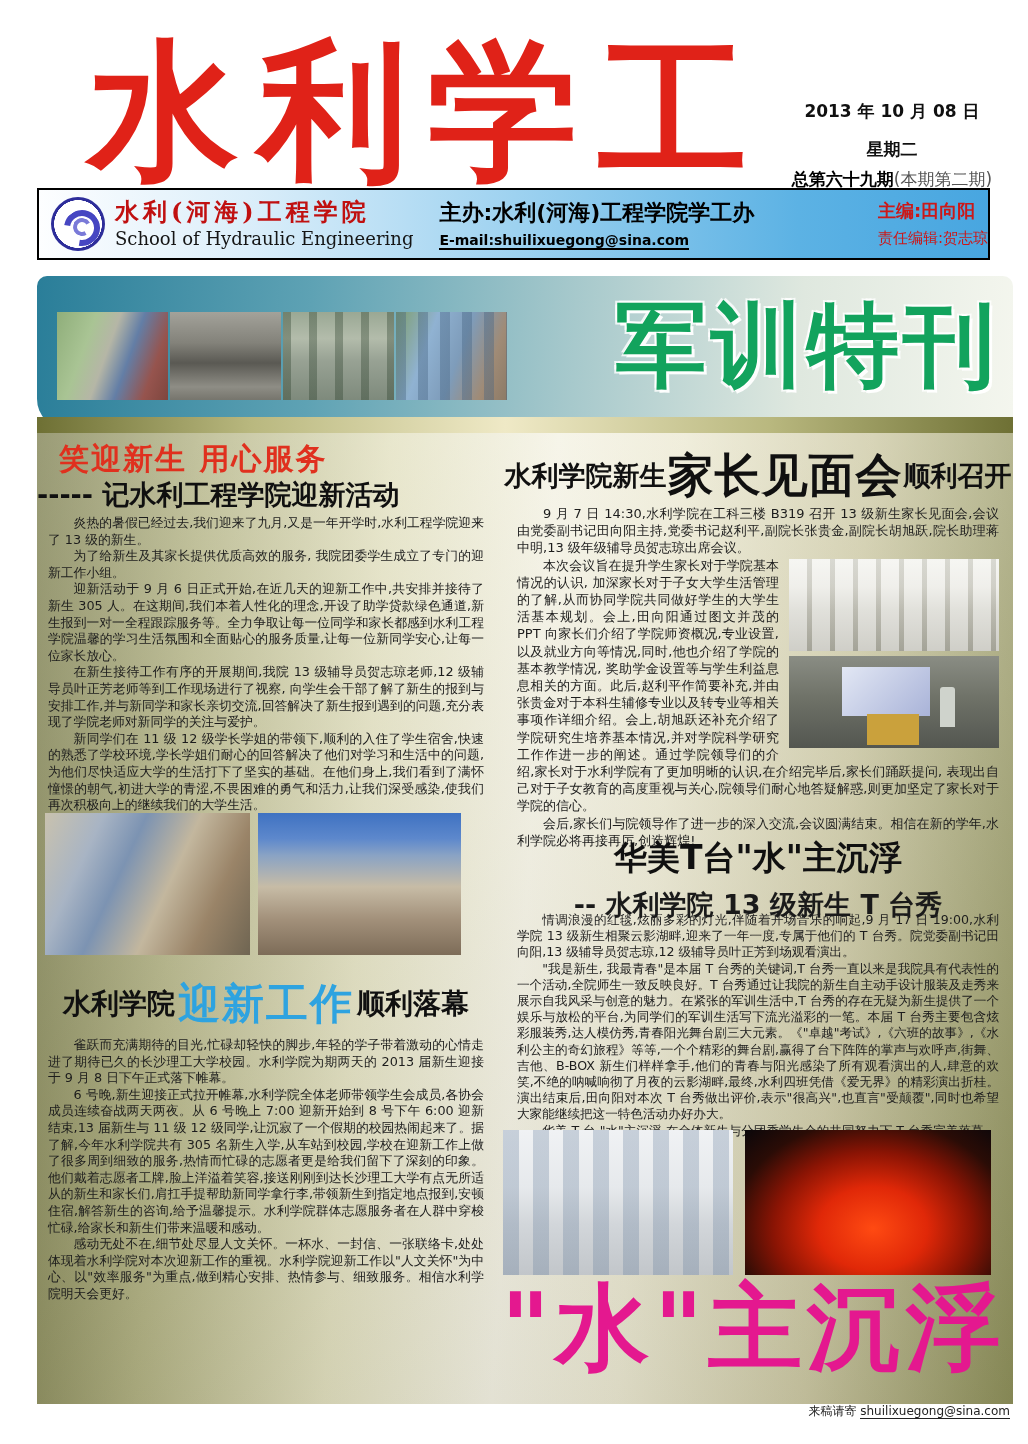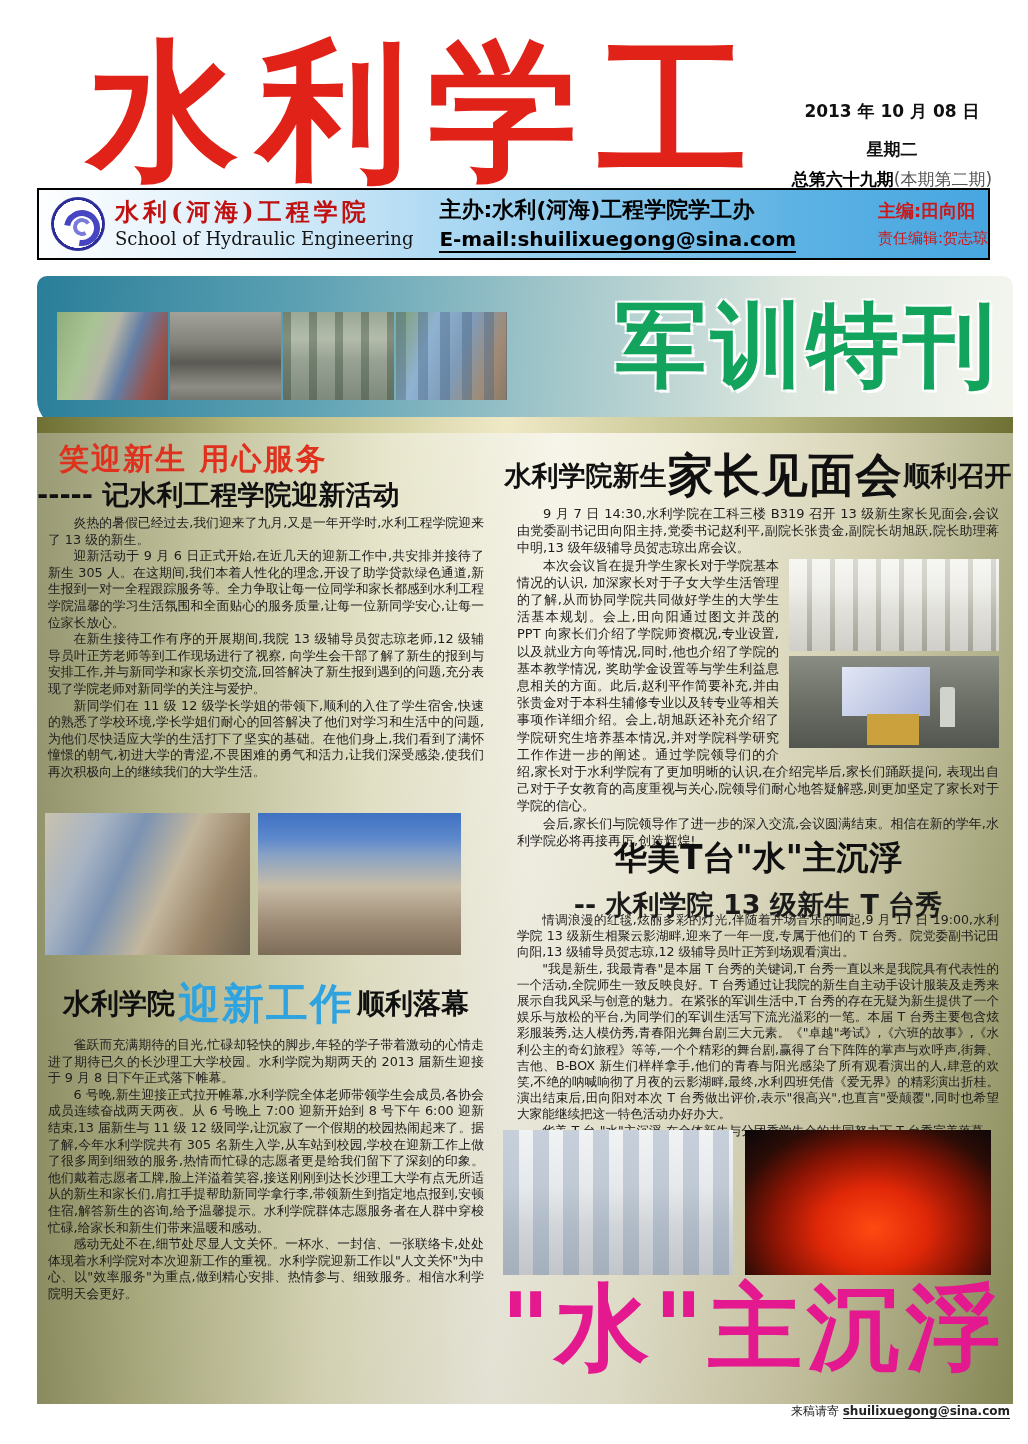--- a/index.html
+++ b/index.html
@@ -25,21 +25,21 @@
     background:radial-gradient(circle at 50% 50%,#ffffff 0 62%,#2d2d9a 63% 100%);position:relative;}
   .logo .swirl{position:absolute;left:13px;top:13px;width:24px;height:24px;border-radius:50%;
     border:6px solid #4646c2;border-left-color:transparent;transform:rotate(-35deg);}
   .logo .swirl2{position:absolute;left:22px;top:21px;width:10px;height:10px;border-radius:50%;
     border:4px solid #7a7ad8;border-right-color:transparent;transform:rotate(15deg);}
   .school-names{margin-left:10px;line-height:1.1;}
   .school-cn{font-family:"DejaVu Serif",serif;color:#c01010;font-size:24px;font-weight:600;letter-spacing:4px;white-space:nowrap;}
   .school-en{font-family:"DejaVu Serif",serif;color:#151515;font-size:18px;margin-top:3px;}
   .sponsor-block{margin-left:26px;line-height:1.15;}
   .sponsor-line{font-size:22px;font-weight:800;color:#000;white-space:nowrap;}
-  .email-line{font-size:20px;font-weight:800;color:#000;margin-top:6px;}
+  .email-line{font-size:14px;font-weight:800;color:#000;margin-top:6px;}
   .u{border-bottom:2px solid #000;}
   .editors-block{margin-left:auto;line-height:1.1;}
   .chief-editor{font-size:18px;font-weight:600;color:#cc1818;white-space:nowrap;}
   .duty-editor{font-size:15px;color:#cc1818;margin-top:9px;white-space:nowrap;}
 
   
   .banner{left:37px;top:276px;width:976px;height:153px;border-radius:10px 10px 12px 30px;
     background:linear-gradient(93deg,#2a7e99 0%,#5ea2b4 28%,#a7c9cc 55%,#dfe8df 78%,#f4f6ee 100%);}
   .banner-photos{position:absolute;left:20px;top:36px;display:flex;gap:2px;}
   .banner-photos .ph{width:111px;height:88px;}
@@ -91,21 +91,21 @@
   .ra2-subtitle{font-size:27px;font-weight:600;color:#1a1a1a;margin-top:6px;white-space:nowrap;}
   .ra2-body{left:14px;top:479px;width:482px;font-size:12.6px;line-height:16.2px;}
   .r-photos{left:0;top:697px;display:flex;gap:12px;}
   .tp1{width:230px;height:145px;}
   .tp2{width:246px;height:145px;}
   .pink-banner{left:-12px;top:845px;width:524px;text-align:center;font-size:94px;line-height:100px;
     font-weight:900;color:#e4188f;letter-spacing:5px;white-space:nowrap;}
 
   
   .footer{right:18px;top:1403px;font-size:12px;color:#222;white-space:nowrap;}
-  .footer .mail{font-weight:700;border-bottom:1px solid #222;}
+  .footer .mail{font-weight:400;border-bottom:1px solid #222;}
 
   
   .ph{flex:none;}
   .bp1{background:linear-gradient(110deg,#8fae7a 0%,#a9c494 28%,#b5b6a6 45%,#637ea6 62%,#96544e 82%,#7e463e 100%);}
   .bp2{background:linear-gradient(180deg,#a3a29a 0%,#83827a 35%,#5a5953 58%,#8e8d85 85%,#76756d 100%);}
   .bp3{background:repeating-linear-gradient(90deg,rgba(40,60,40,.35) 0 8px,rgba(0,0,0,0) 8px 26px),
        linear-gradient(180deg,#9aa894 0%,#b3bcab 30%,#98a294 55%,#7e8a7c 100%);}
   .bp4{background:repeating-linear-gradient(90deg,rgba(70,100,130,.4) 0 10px,rgba(0,0,0,0) 10px 22px),
        linear-gradient(110deg,#7f9e6e 0%,#90b2d2 30%,#7e9cba 55%,#a08b76 80%,#8c7a66 100%);}
   .lp1{background:linear-gradient(115deg,#c9c2ae 0%,#a8b4c4 22%,#7c93b2 38%,#c3b79e 58%,#9a8468 78%,#6f6552 100%);}
@@ -161,20 +161,21 @@
   </div>
 
   <div class="abs gold-bar"></div>
   <div class="abs content-bg"></div>
 
   <div class="abs col-left">
     <div class="abs la1-title">笑迎新生 用心服务</div>
     <div class="abs la1-subtitle">----- 记水利工程学院迎新活动</div>
     <div class="abs la1-body body-text">
       <p>炎热的暑假已经过去,我们迎来了九月,又是一年开学时,水利工程学院迎来了 13 级的新生。</p>
+      <p>为了给新生及其家长提供优质高效的服务, 我院团委学生成立了专门的迎新工作小组。</p>
       <p>迎新活动于 9 月 6 日正式开始,在近几天的迎新工作中,共安排并接待了新生 305 人。在这期间,我们本着人性化的理念,开设了助学贷款绿色通道,新生报到一对一全程跟踪服务等。全力争取让每一位同学和家长都感到水利工程学院温馨的学习生活氛围和全面贴心的服务质量,让每一位新同学安心,让每一位家长放心。</p>
       <p>在新生接待工作有序的开展期间,我院 13 级辅导员贺志琼老师,12 级辅导员叶正芳老师等到工作现场进行了视察, 向学生会干部了解了新生的报到与安排工作,并与新同学和家长亲切交流,回答解决了新生报到遇到的问题,充分表现了学院老师对新同学的关注与爱护。</p>
       <p>新同学们在 11 级 12 级学长学姐的带领下,顺利的入住了学生宿舍,快速的熟悉了学校环境,学长学姐们耐心的回答解决了他们对学习和生活中的问题,为他们尽快适应大学的生活打下了坚实的基础。在他们身上,我们看到了满怀憧憬的朝气,初进大学的青涩,不畏困难的勇气和活力,让我们深受感染,使我们再次积极向上的继续我们的大学生活。</p>
     </div>
     <div class="abs l-photos">
       <div class="ph lp1"></div>
       <div class="ph lp2"></div>
     </div>
     <div class="abs la2-title">
       <span class="la2-pre">水利学院</span>

